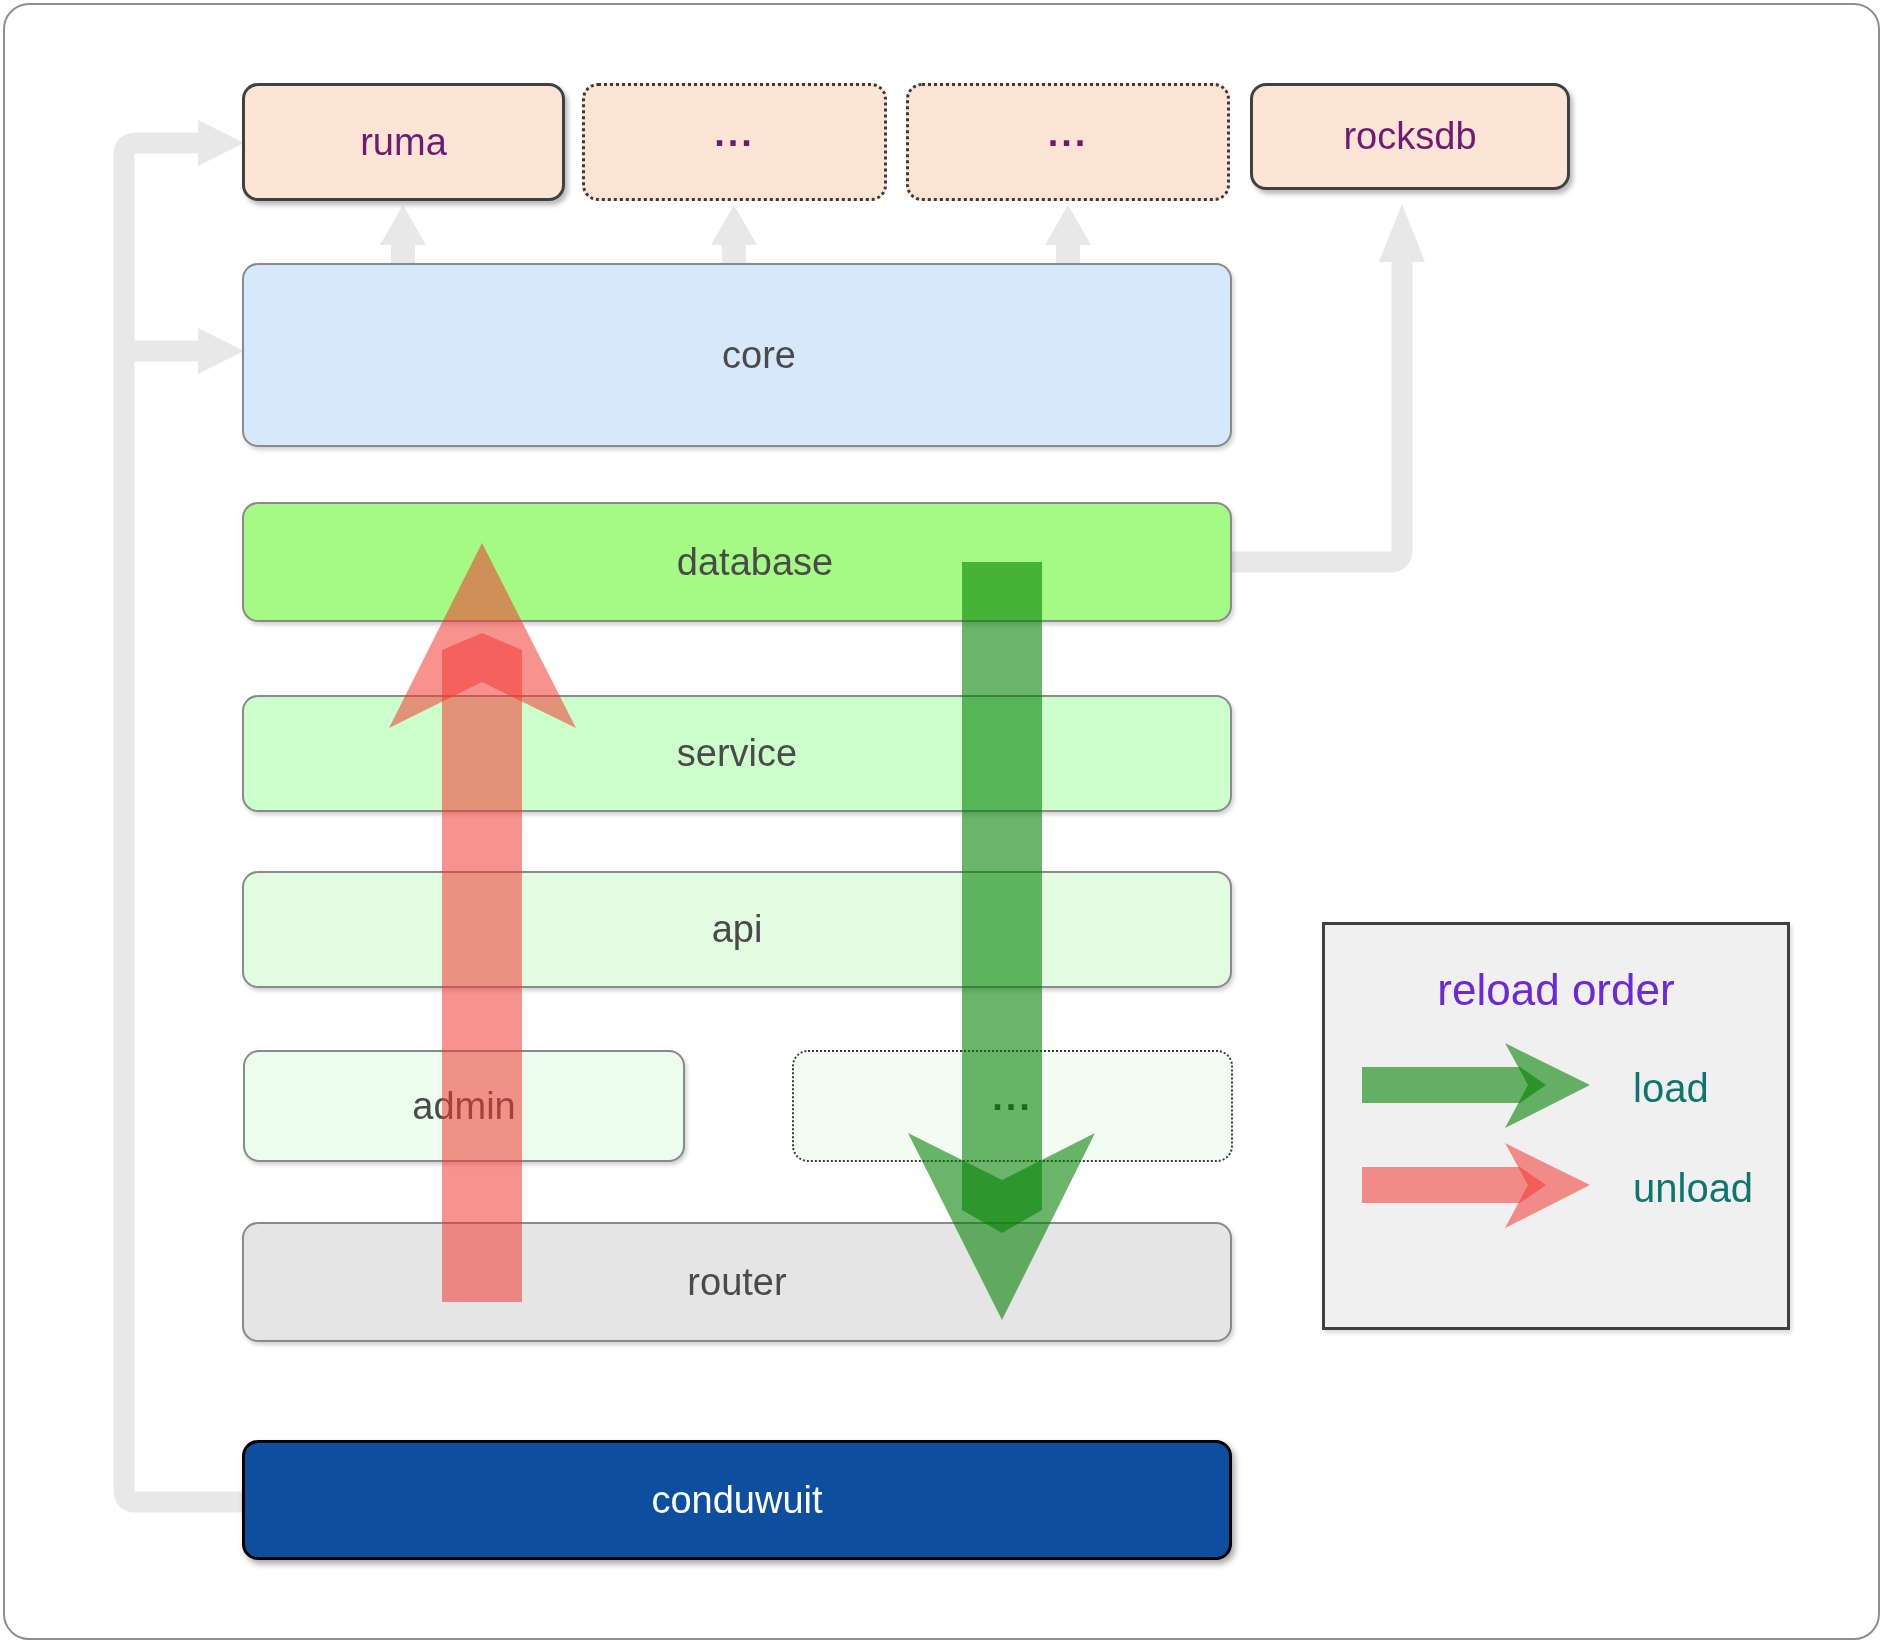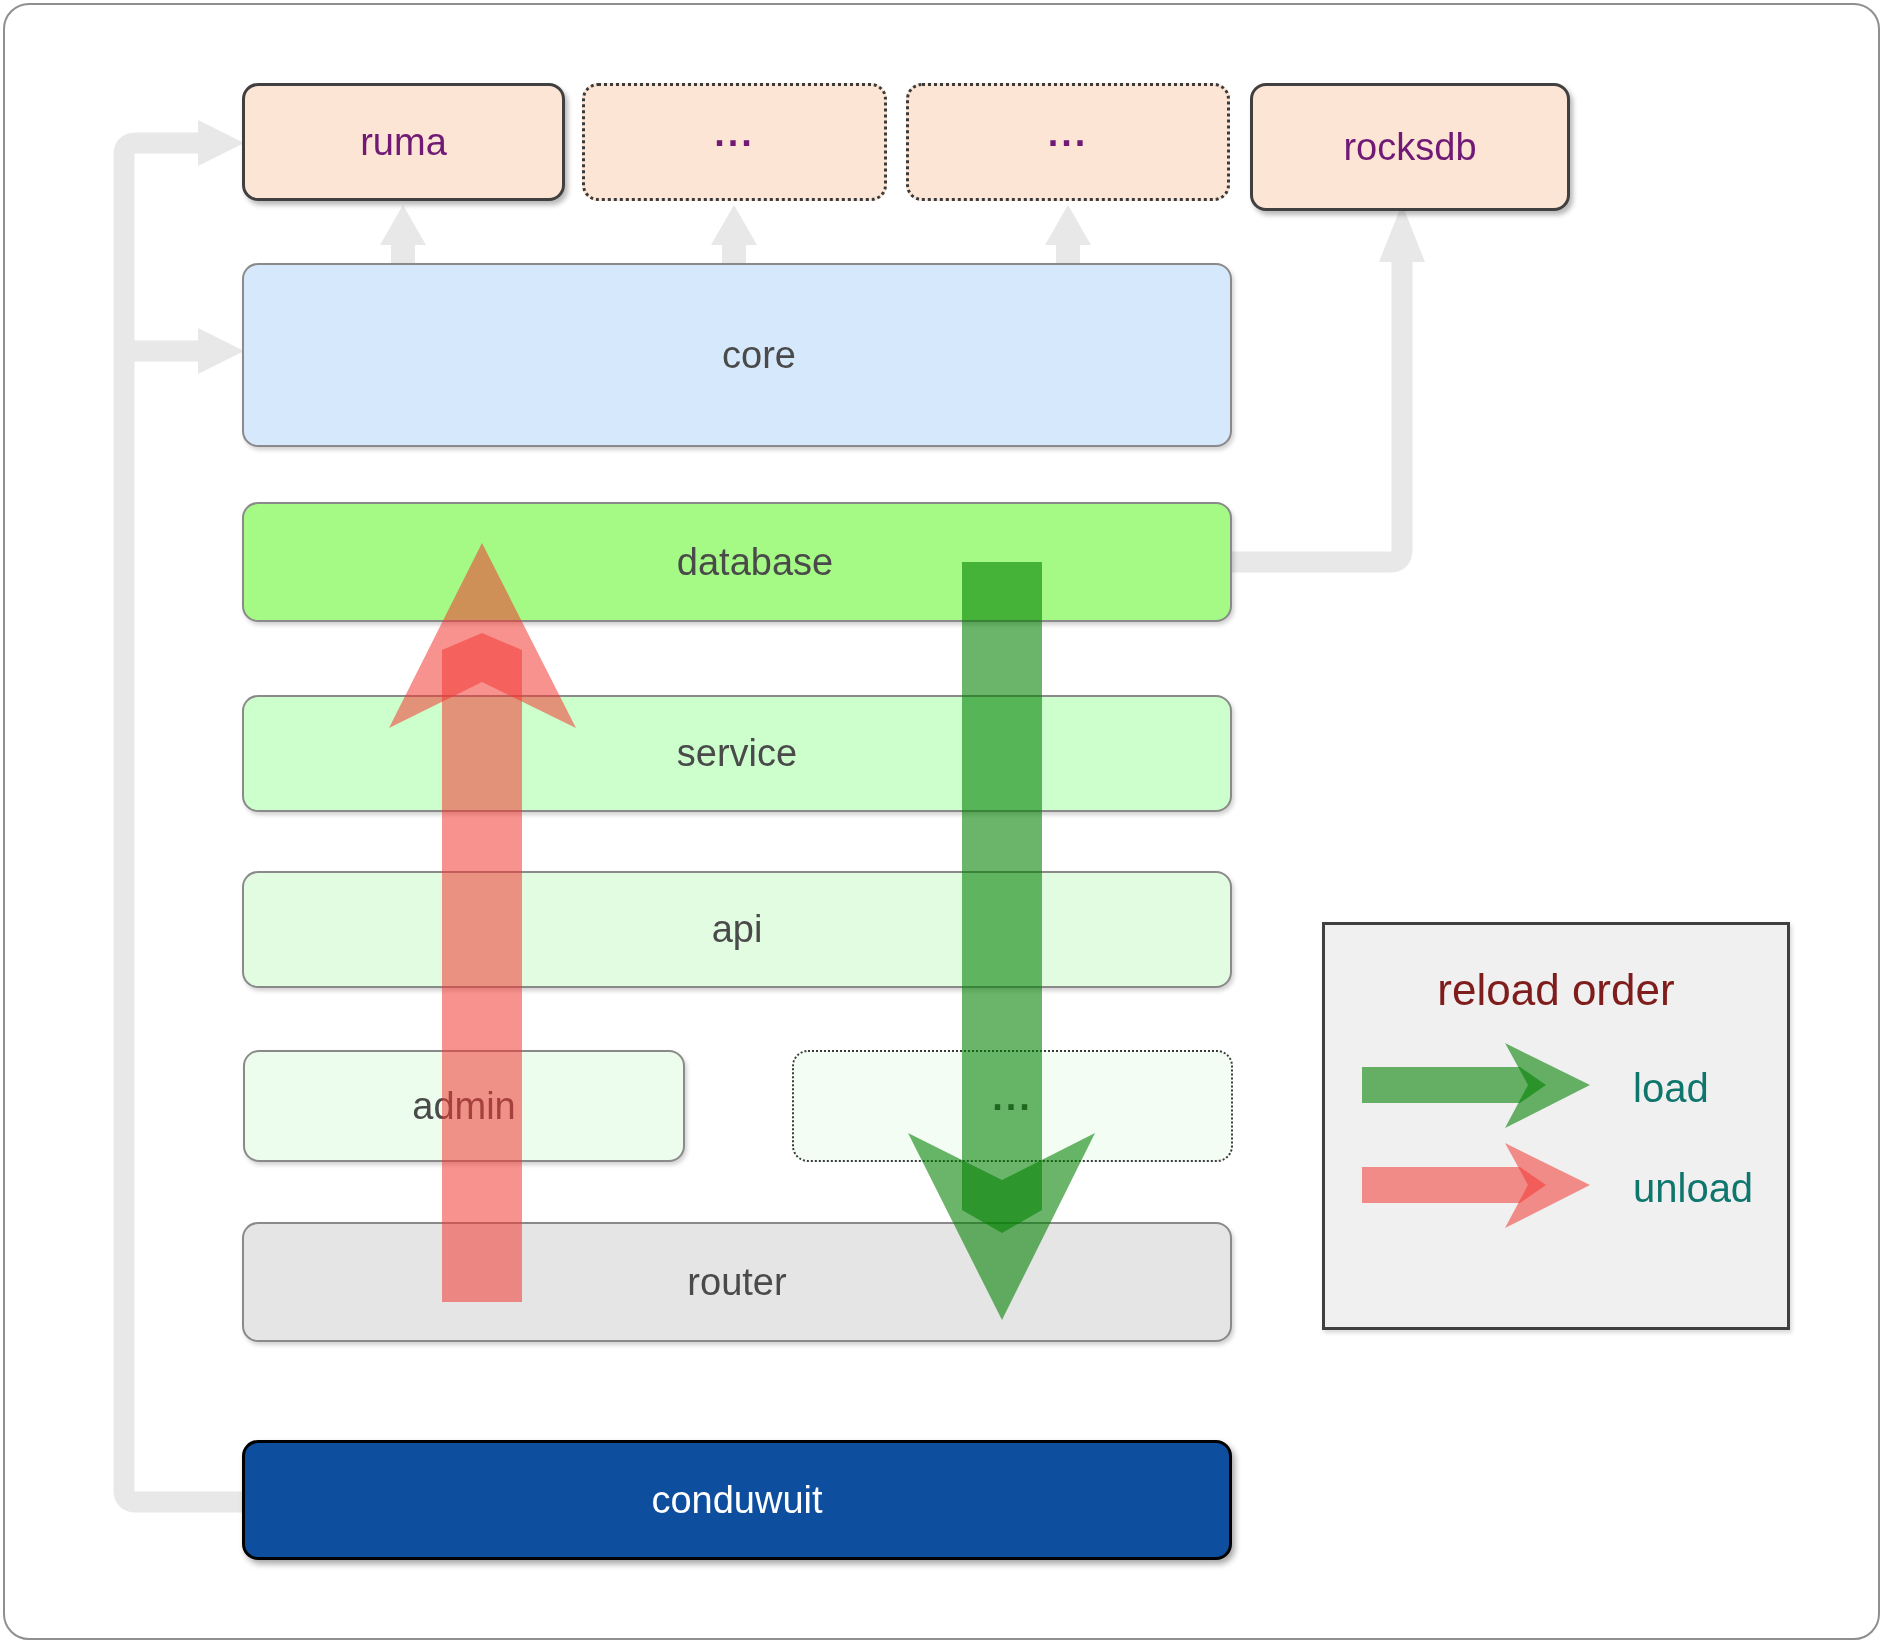--- a/index.html
+++ b/index.html
@@ -38,21 +38,21 @@
     border:3px solid #000; box-shadow:3px 4px 6px rgba(0,0,0,0.35);
   }
   .dots-label { font-weight:700; letter-spacing:3px; transform:translateY(-9px); }
   .legend {
     position:absolute; z-index:2; left:1322px; top:922px; width:468px; height:408px;
     background:var(--legend-bg,#f0f0f0); border:3px solid #404040; box-sizing:border-box;
     box-shadow:2px 3px 4px rgba(0,0,0,0.15);
   }
   .legend-title {
     position:absolute; top:40px; left:0; width:100%;
-    text-align:center; font-size:44px; color:#7f1d1d;
+    text-align:center; font-size:44px; color:#6d28d9;
   }
   .legend-item-label {
     position:absolute; left:308px; transform:translateY(-50%);
     font-size:40px; color:#0f766e;
   }
   .legend-item-label.load   { top:163px; }
   .legend-item-label.unload { top:263px; }
   .connector-stroke { stroke:var(--connector-gray,#e8e8e8); fill:none; stroke-width:21px; }
   .connector-fill   { fill:var(--connector-gray,#e8e8e8); }
   .arrow-green { fill:var(--green-arrow,rgba(0,128,0,0.58)); }
@@ -98,21 +98,21 @@
 
   <div class="box top-node" style="left:242px;top:83px;width:323px;height:118px">
     <span>ruma</span>
   </div>
   <div class="box top-node dotted" style="left:582px;top:83px;width:305px;height:118px">
     <span class="dots-label">...</span>
   </div>
   <div class="box top-node dotted" style="left:906px;top:83px;width:324px;height:118px">
     <span class="dots-label">...</span>
   </div>
-  <div class="box top-node" style="left:1250px;top:83px;width:320px;height:128px">
+  <div class="box top-node" style="left:1250px;top:83px;width:320px;height:107px">
     <span>rocksdb</span>
   </div>
 
   <div class="box core" style="left:242px;top:263px;width:990px;height:184px">
     <span>core</span>
   </div>
   <div class="box db" style="left:242px;top:502px;width:990px;height:120px">
     <span>database</span>
   </div>
   <div class="box svc" style="left:242px;top:695px;width:990px;height:117px">

